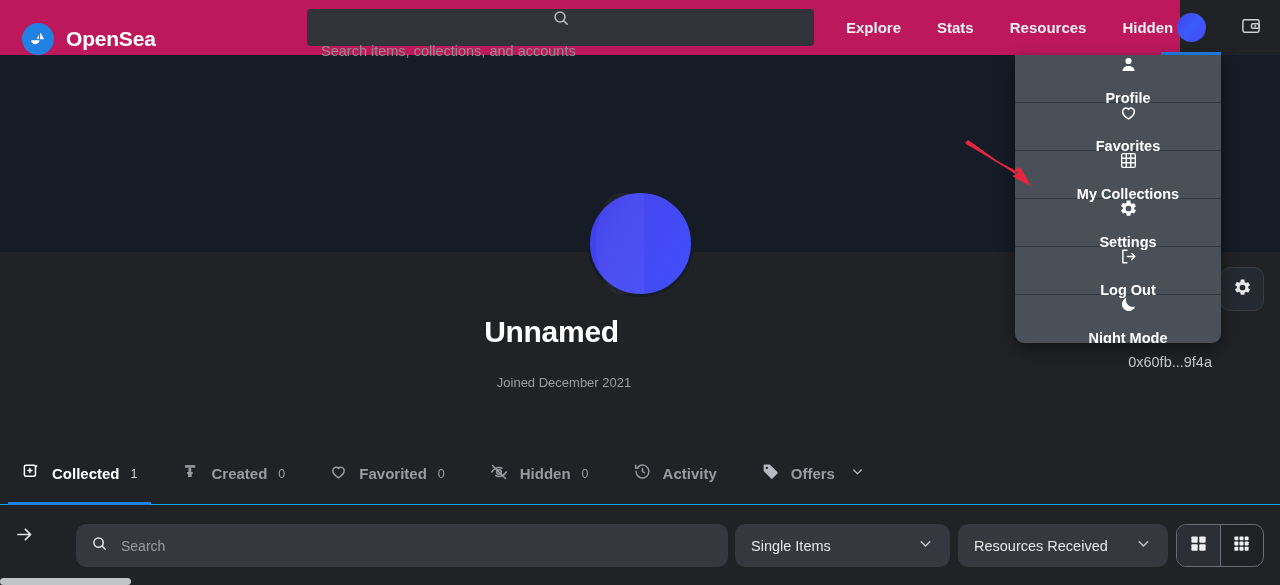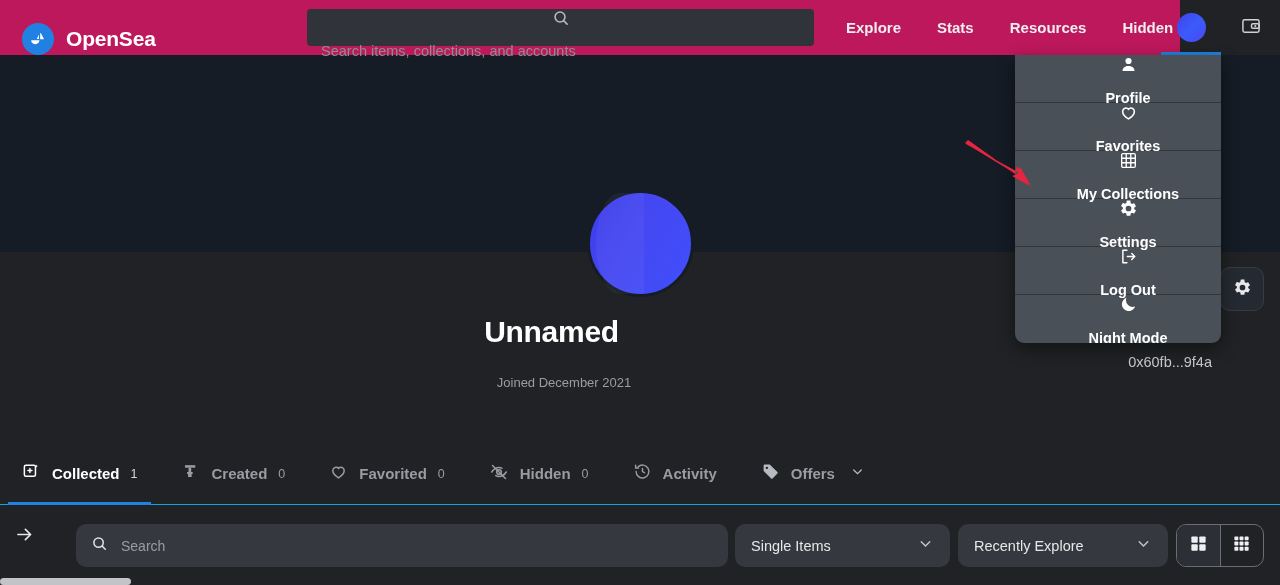--- a/index.html
+++ b/index.html
@@ -326,21 +326,21 @@
   <div class="fselect" id="select-type">
     <span class="fs-label">Single Items</span>
     <span class="fs-chev">
       <svg width="17" height="17" viewBox="0 0 24 24" fill="none" stroke="#c4c6ca" stroke-width="2" stroke-linecap="round">
         <path d="M6 9.5l6 6 6-6"></path>
       </svg>
     </span>
   </div>
 
   <div class="fselect" id="select-sort">
-    <span class="fs-label">Recently Explore</span>
+    <span class="fs-label">Resources Received</span>
     <span class="fs-chev">
       <svg width="17" height="17" viewBox="0 0 24 24" fill="none" stroke="#c4c6ca" stroke-width="2" stroke-linecap="round">
         <path d="M6 9.5l6 6 6-6"></path>
       </svg>
     </span>
   </div>
 
   <div class="viewtoggle">
     <div class="vt-btn active">
       <span>

